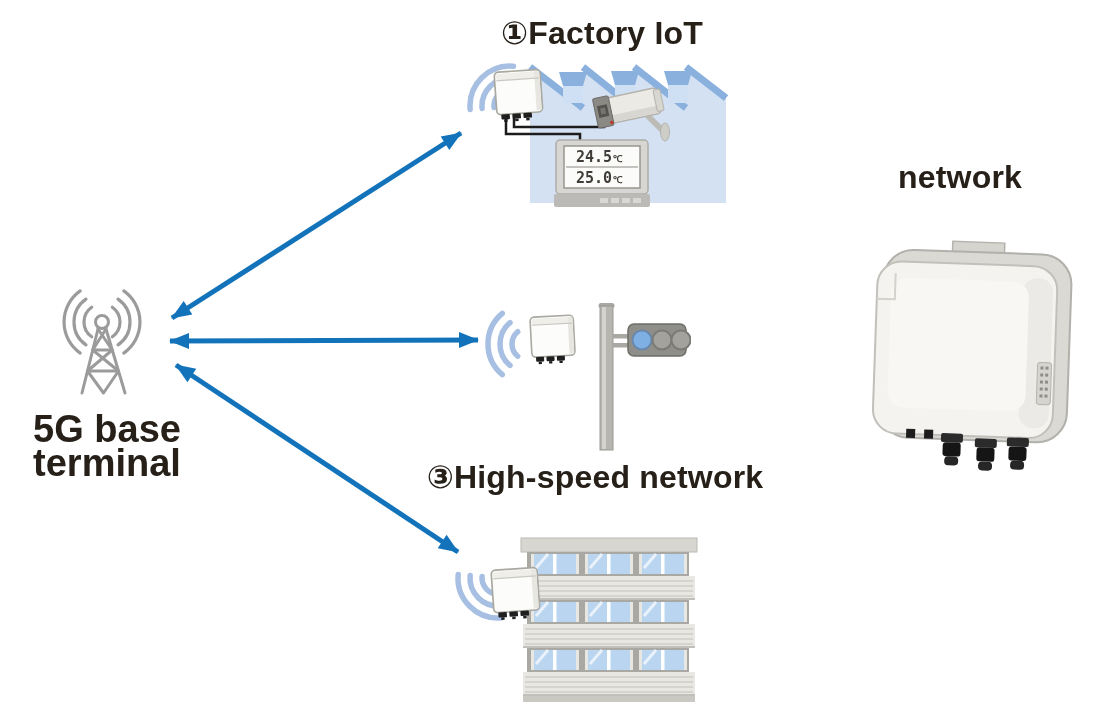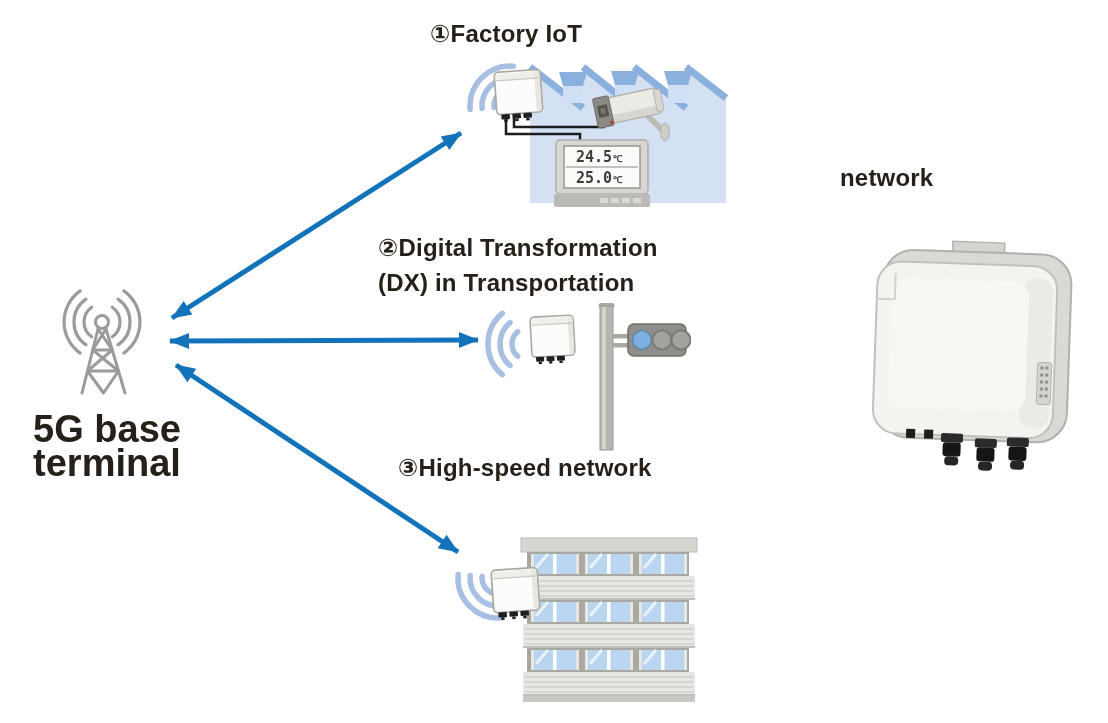--- a/index.html
+++ b/index.html
@@ -5,21 +5,21 @@
   :root{
     --arrow:#1373ba; --text:#262019; --wave:#a6bfe2;
     --factory-light:#d3e1f3; --factory-mid:#8ab0de; --tower-gray:#9b9b9b; --background:#ffffff;
   }
   html,body{margin:0;padding:0;background:var(--background);}
   #canvas{
     position:relative;width:1108px;height:723px;background:var(--background);
     font-family:"Liberation Sans","DejaVu Sans",sans-serif;color:var(--text);overflow:hidden;
   }
   .abs{position:absolute;}
-  .title{font-weight:bold;font-size:24px;line-height:35px;letter-spacing:.2px;}
+  .title{font-weight:bold;font-size:32px;line-height:35px;text-align:center;letter-spacing:.2px;}
   .side-label{font-weight:bold;font-size:38px;line-height:34px;text-align:center;}
   svg{display:block;}
   .tline{stroke:var(--tower-gray);stroke-width:3;stroke-linecap:round;fill:none;}
   .warc{stroke:var(--wave);stroke-width:5.5;stroke-linecap:round;fill:none;}
   .garc{stroke:var(--tower-gray);stroke-width:3.2;stroke-linecap:round;fill:none;}
   .wire{stroke:#1c1c1c;stroke-width:2.5;fill:none;}
   .lcd{font-family:"DejaVu Sans Mono",monospace;font-weight:bold;fill:#403d38;}
 </style>
 </head>
 <body>
@@ -124,41 +124,37 @@
       <rect x="102" y="138" width="96" height="13" rx="2" fill="#bbbab6"></rect>
       <g fill="#d9d8d4">
         <rect x="148" y="142" width="8" height="5"></rect>
           <rect x="159" y="142" width="8" height="5"></rect>
         <rect x="170" y="142" width="8" height="5"></rect>
           <rect x="181" y="142" width="8" height="5"></rect>
       </g>
     </g>
   </svg>
 
-  <div class="abs title" style="left:378px;top:230px;width:424px">
-    <span style="display:block">②Digital Transformation</span>
-    <span style="display:block">(DX) in Transportation</span>
-  </div>
   <svg class="abs" style="left:476px;top:298px" width="215" height="158" viewBox="0 0 215 158">
     <use href="#waves3" transform="translate(52,46)"></use>
     <use href="#terminal-box" transform="translate(53,17) rotate(-3) scale(0.8)"></use>
     <g>
       <rect x="122.5" y="5" width="16" height="5" rx="2.5" fill="#a9a8a3"></rect>
       <rect x="124" y="8" width="13" height="144" fill="#b6b5b0" stroke="#9a9994"></rect>
       <rect x="126" y="9" width="4" height="142" fill="#d4d3ce"></rect>
       <rect x="137" y="36" width="17" height="4.5" fill="#a9a8a3"></rect>
       <rect x="137" y="45" width="17" height="4.5" fill="#a9a8a3"></rect>
       <rect x="152" y="26" width="58" height="32" rx="6" fill="#8f8e89" stroke="#6e6d68" stroke-width="1.5"></rect>
       <circle cx="166" cy="42" r="9.5" fill="#7fb0e3" stroke="#6889ad" stroke-width="2"></circle>
       <circle cx="186" cy="42" r="9.5" fill="#a3a29d" stroke="#7b7a75" stroke-width="2"></circle>
       <circle cx="205" cy="42" r="9.5" fill="#a3a29d" stroke="#7b7a75" stroke-width="2"></circle>
     </g>
   </svg>
 
-  <div class="abs title" style="left:398px;top:450px;width:394px">
+  <div class="abs title" style="left:398px;top:460px;width:394px">
     <span style="display:block">③High-speed network</span>
   </div>
   <svg class="abs" style="left:450px;top:526px" width="260" height="192" viewBox="0 0 260 192">
     <g>
       <rect x="71" y="12" width="176" height="14" fill="#d7d6d1" stroke="#bbbab5"></rect>
       <g>
 
         <g>
           <rect x="77" y="26" width="162" height="24" fill="#a9a8a2"></rect>
           <rect x="77" y="74" width="162" height="24" fill="#a9a8a2"></rect>

